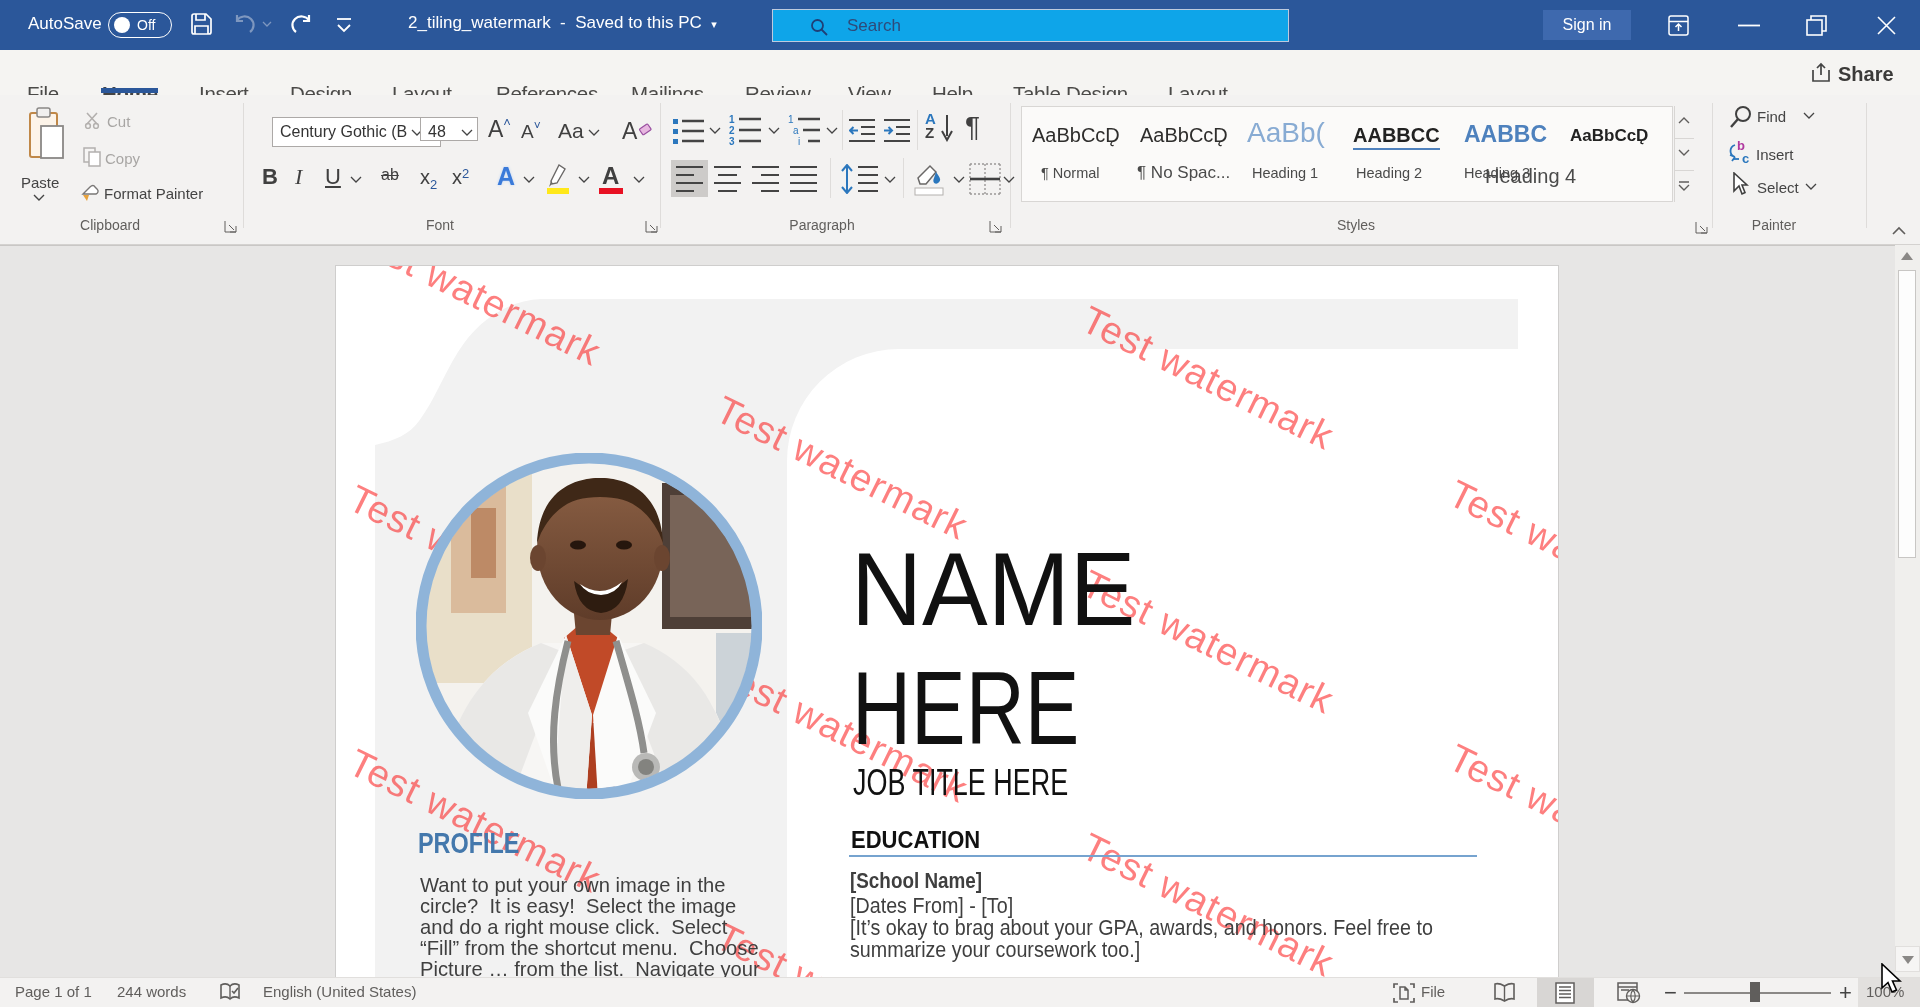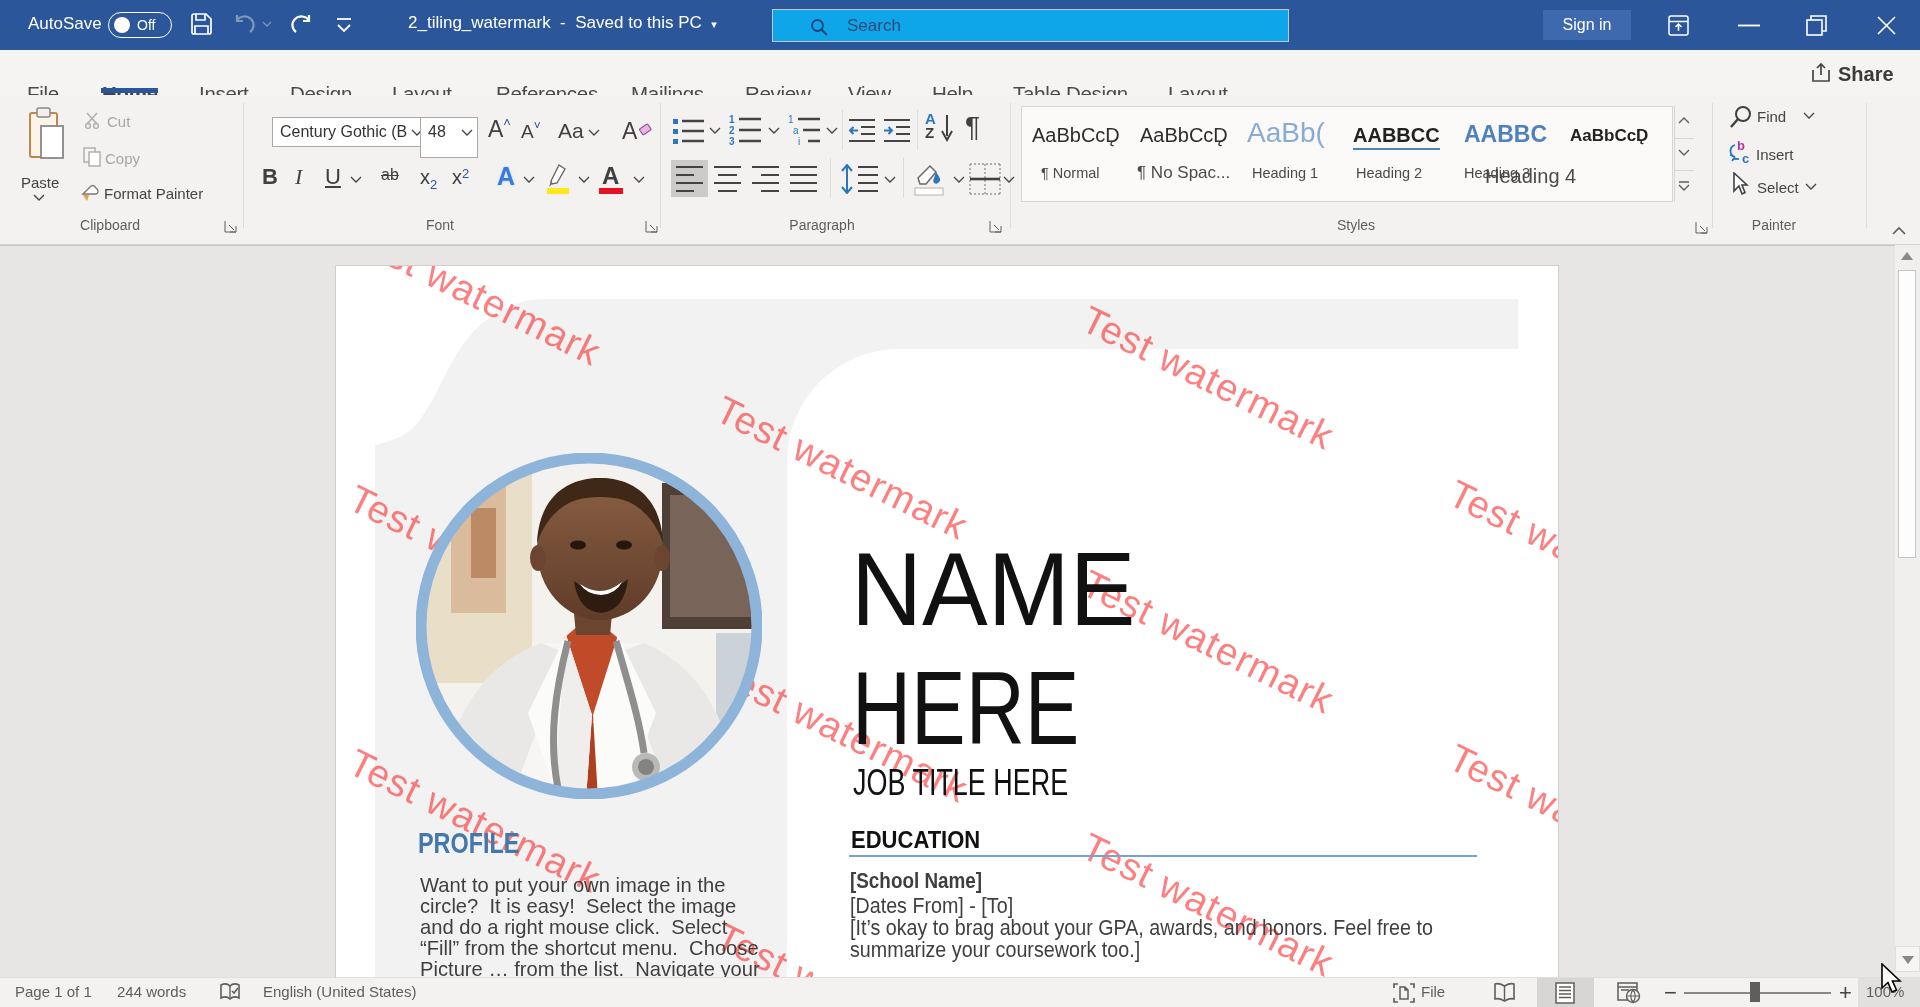--- a/index.html
+++ b/index.html
@@ -176,21 +176,21 @@
       <path d="M3 14 L9 14 L7 20 Z" fill="#e8a33d"></path>
     </svg>
     <div class="rowbtn" style="left:104px;top:90px">Format Painter</div>
 
     <div class="combo" style="left:272px;top:22px;width:169px;height:30px">
         <span style="position:absolute;left:7px;top:5px">Century Gothic (B</span>
       <svg class="abs" style="left:138px;top:11px" width="12" height="8">
           <path d="M1 1 L6 6 L11 1" stroke="#444" stroke-width="1.3" fill="none"></path>
         </svg>
       </div>
-    <div class="combo" style="left:420px;top:22px;width:58px;height:41px">
+    <div class="combo" style="left:420px;top:22px;width:58px;height:24px">
         <span style="position:absolute;left:7px;top:5px">48</span>
       <svg class="abs" style="left:40px;top:11px" width="12" height="8">
           <path d="M1 1 L6 6 L11 1" stroke="#444" stroke-width="1.3" fill="none"></path>
         </svg>
       </div>
     <div class="abs" style="left:488px;top:21px;font-size:23px;color:#404040">A<span style="font-size:13px;color:#2b579a;position:relative;top:-10px">˄</span></div>
     <div class="abs" style="left:521px;top:26px;font-size:19px;color:#404040">A<span style="font-size:12px;color:#2b579a;position:relative;top:-8px">˅</span></div>
     <div class="abs" style="left:558px;top:24px;font-size:21px;color:#404040">Aa</div>
     <svg class="abs" style="left:588px;top:34px" width="12" height="8">
         <path d="M1 1 L6 6 L11 1" stroke="#444" stroke-width="1.3" fill="none"></path>

